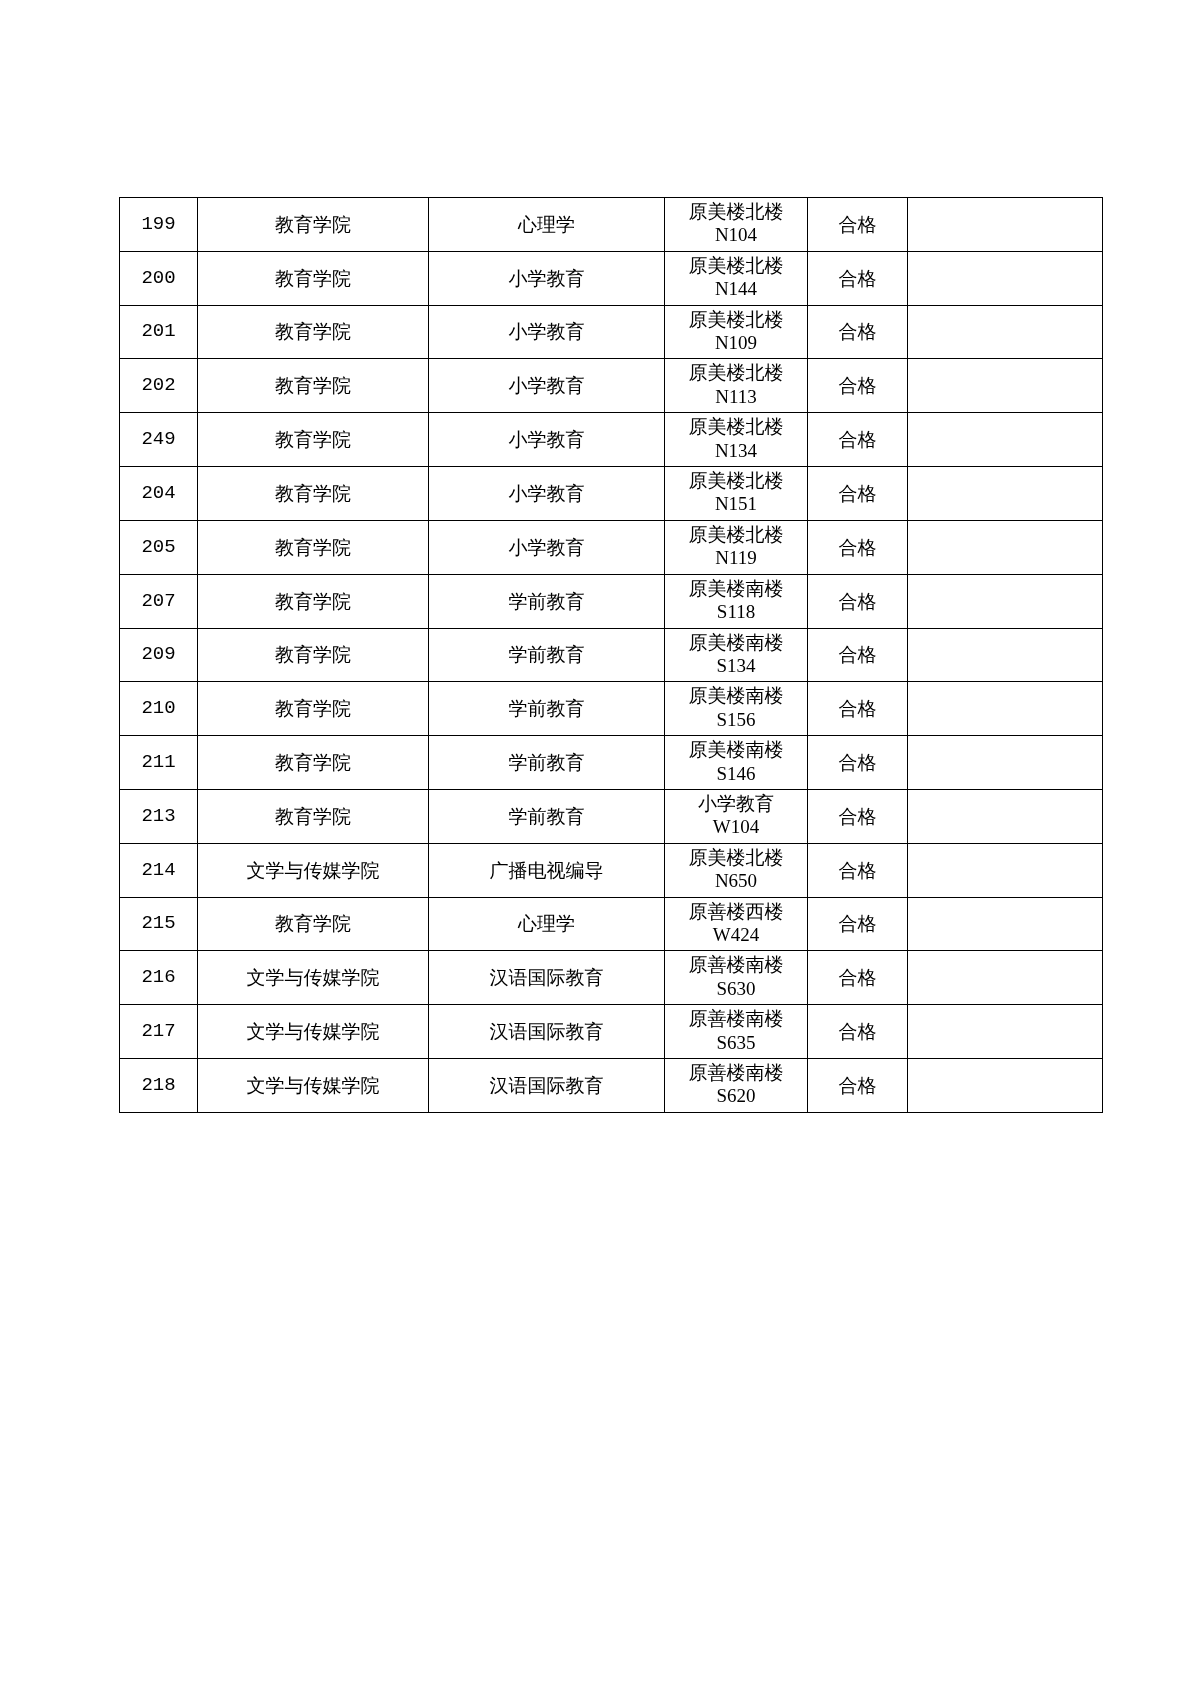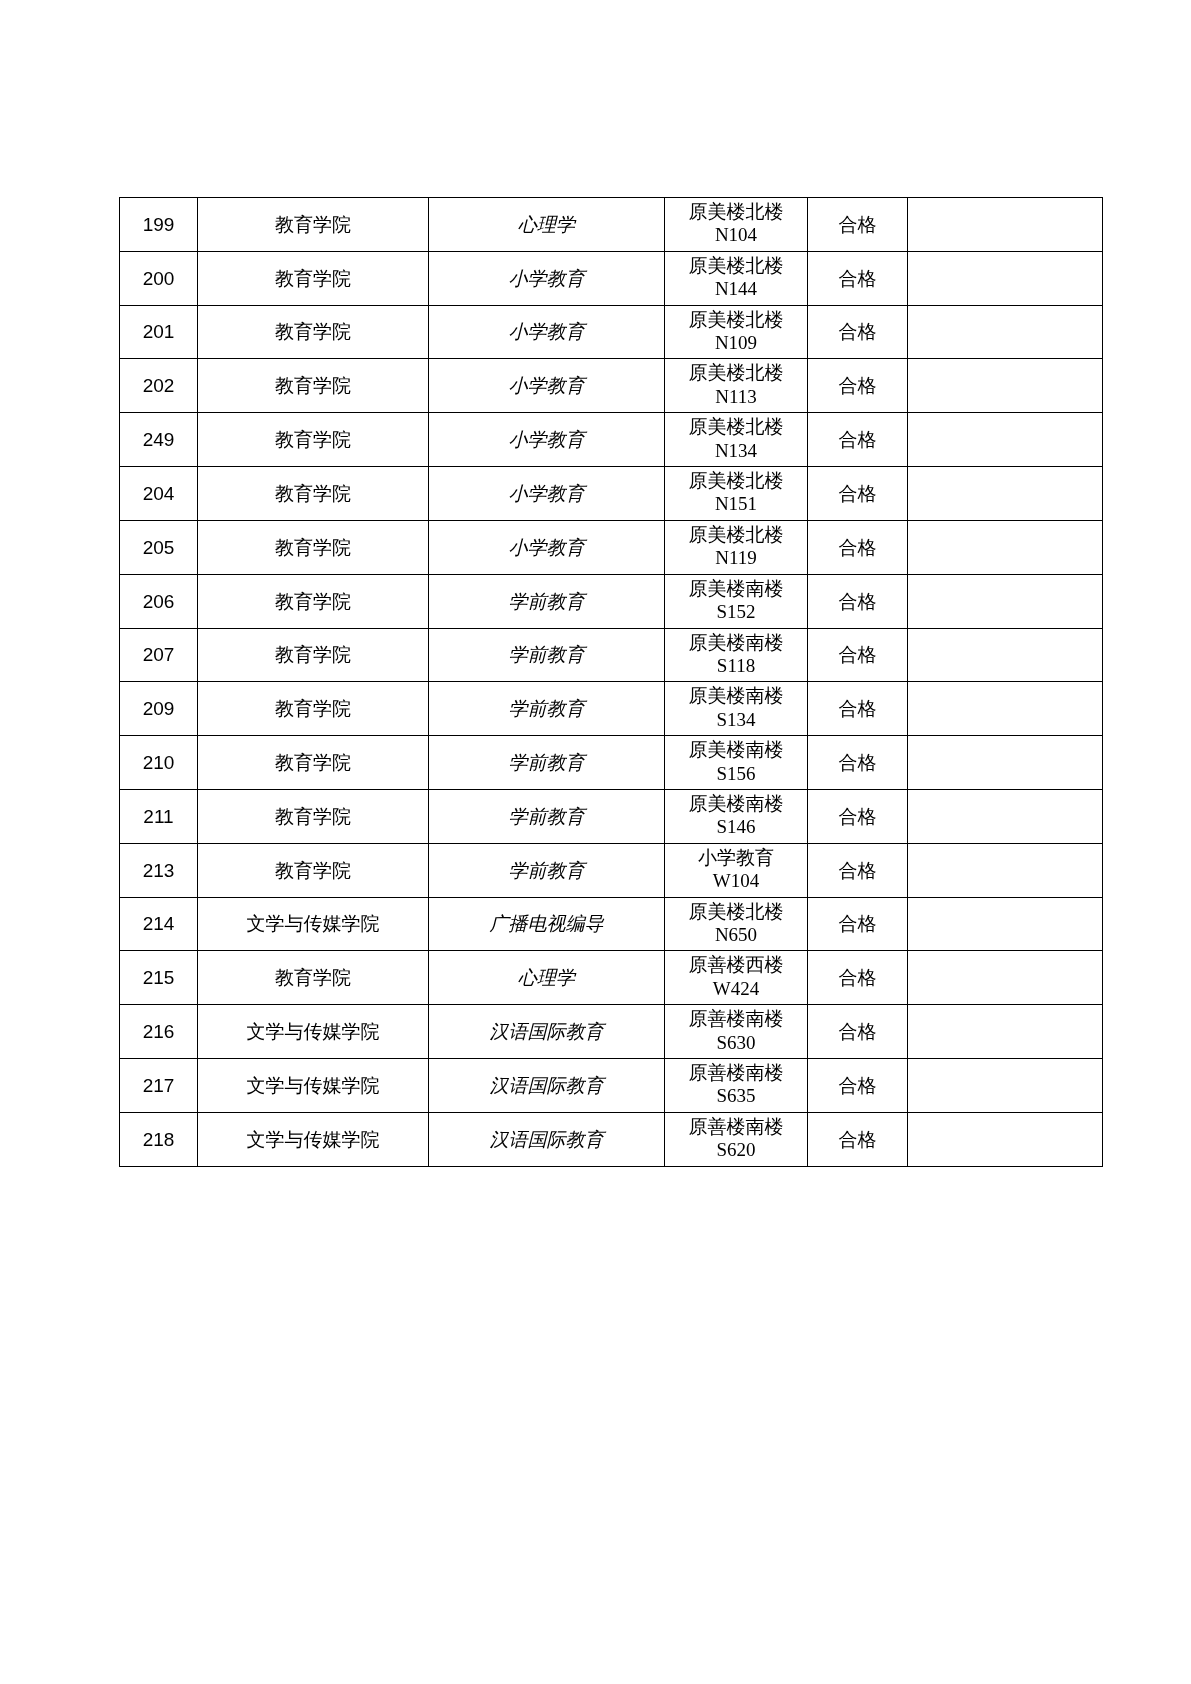--- a/index.html
+++ b/index.html
@@ -38,27 +38,27 @@
     text-align: center;
     vertical-align: middle;
     font-size: 19px;
     line-height: 1.22;
     padding: 4px 2px;
     height: 50px;
     box-sizing: border-box;
   }
   td.c-index   { width: 78px; }
   td.c-college { width: 231px; }
-  td.c-major   { width: 236px; font-style: italic; }
+  td.c-major   { width: 236px; }
   td.c-room    { width: 143px; }
   td.c-result  { width: 100px; }
   td.c-remark  { width: 195px; }
 
   .num {
-    font-family: Liberation Sans, sans-serif;
+    font-family: Liberation Mono, monospace;
     font-size: 20px;
   }
   .cn {
     font-family: "DejaVu Serif", "Liberation Serif", serif;
     font-size: 19px;
   }
   .room-line1 {
     display: block;
     font-family: Liberation Mono, monospace;
     font-size: 19px;
@@ -149,31 +149,20 @@
             <td class="c-college cn">教育学院</td>
             <td class="c-major cn">小学教育</td>
             <td class="c-room">
               <span class="room-line1">原美楼北楼</span>
               <span class="room-line2">N119</span>
             </td>
             <td class="c-result cn">合格</td>
             <td class="c-remark cn"></td>
           </tr>
           <tr>
-            <td class="c-index num">206</td>
-            <td class="c-college cn">教育学院</td>
-            <td class="c-major cn">学前教育</td>
-            <td class="c-room">
-              <span class="room-line1">原美楼南楼</span>
-              <span class="room-line2">S152</span>
-            </td>
-            <td class="c-result cn">合格</td>
-            <td class="c-remark cn"></td>
-          </tr>
-          <tr>
             <td class="c-index num">207</td>
             <td class="c-college cn">教育学院</td>
             <td class="c-major cn">学前教育</td>
             <td class="c-room">
               <span class="room-line1">原美楼南楼</span>
               <span class="room-line2">S118</span>
             </td>
             <td class="c-result cn">合格</td>
             <td class="c-remark cn"></td>
           </tr>

